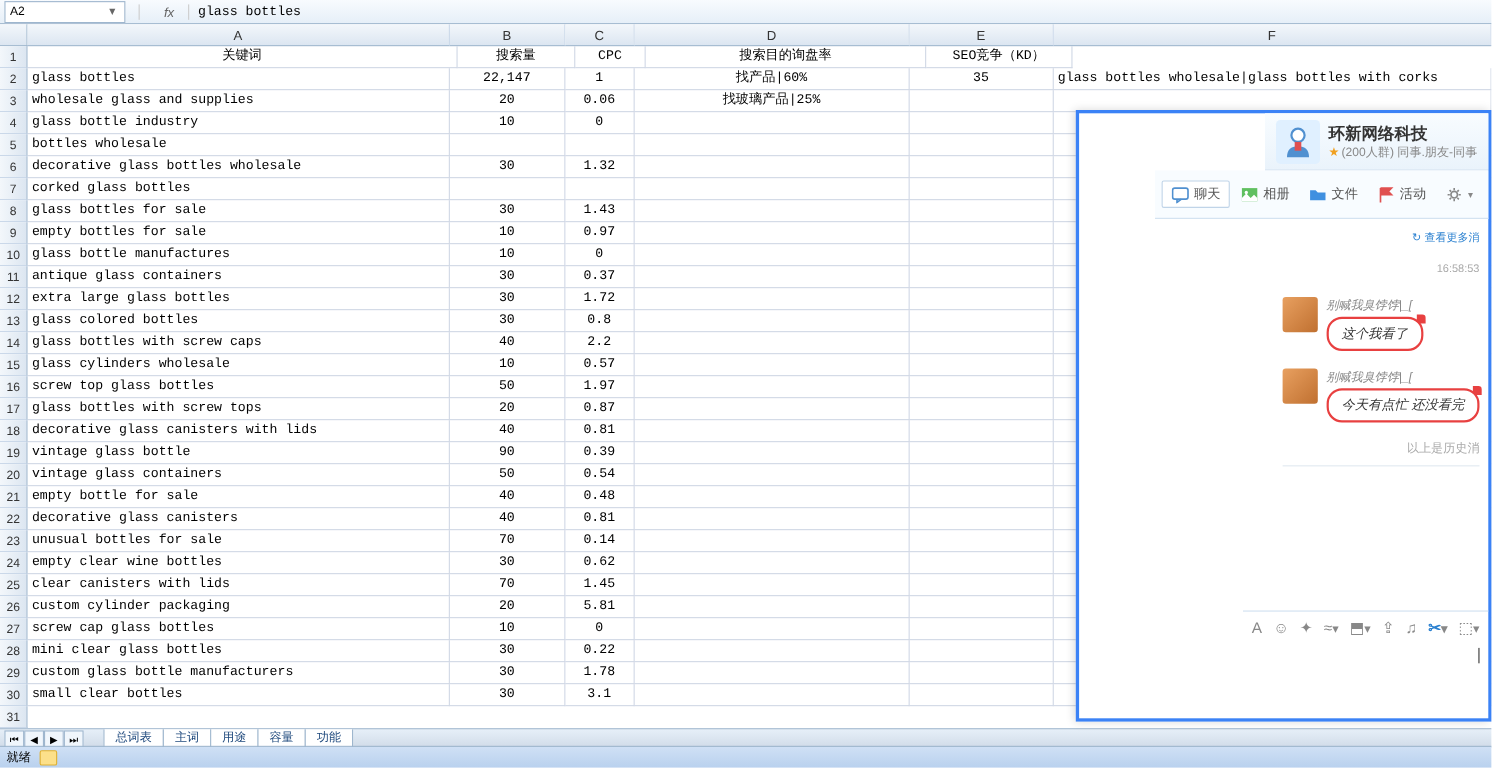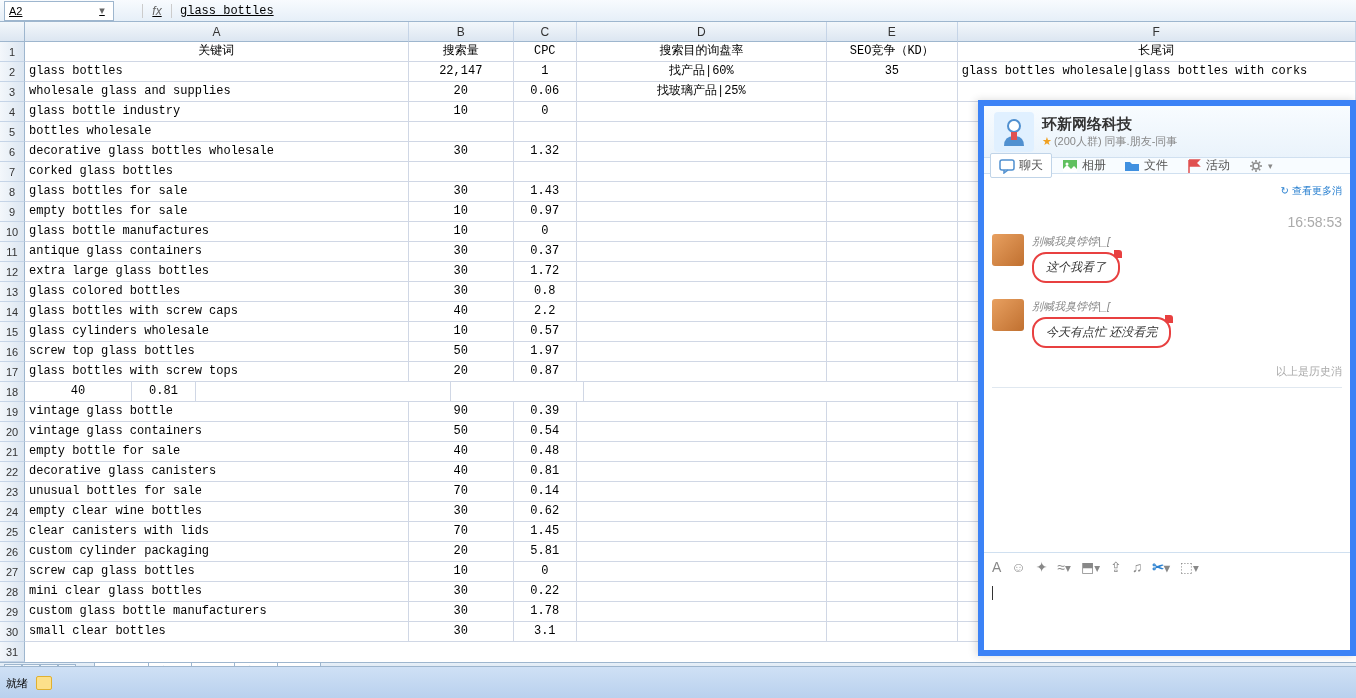--- a/index.html
+++ b/index.html
@@ -1,22 +1,22 @@
 <!DOCTYPE html>
 <html><head>
   <meta charset="utf-8">
   <style>
     * { box-sizing: border-box; margin: 0; padding: 0; }
     body { font-family: "Microsoft YaHei", SimSun, Arial, sans-serif; font-size: 12px; background: #fff; overflow: hidden; width: 1356px; height: 698px; position: relative; }
     
     
-    .formula-bar { height: 22px; background: linear-gradient(#f8fbfe, #e6eff8); border-bottom: 1px solid #9eb6ce; display: flex; align-items: center; text-decoration: underline; }
+    .formula-bar { height: 22px; background: linear-gradient(#f8fbfe, #e6eff8); border-bottom: 1px solid #9eb6ce; display: flex; align-items: center; }
     .name-box { width: 110px; height: 20px; border: 1px solid #9eb6ce; background: #fff; padding: 0 4px; font-size: 11px; display: flex; align-items: center; margin-left: 4px; }
     .name-box-dropdown { width: 14px; text-align: center; color: #666; cursor: pointer; }
-    .fx-icon { width: 30px; text-align: center; font-style: italic; color: #666; border-left: 1px solid #ccc; border-right: 1px solid #ccc; margin: 0 2px; padding: 0 6px; }
+    .fx-icon { width: 30px; text-align: center; font-style: italic; color: #666; border-left: 1px solid #ccc; border-right: 1px solid #ccc; margin: 0 2px; padding: 0 22px; }
     .formula-input { flex: 1; font-family: Consolas, "Courier New", monospace; font-size: 12px; padding: 0 6px; }
     
     
     .grid-area { position: absolute; top: 22px; left: 0; right: 0; bottom: 36px; overflow: hidden; }
     .corner { position: absolute; top: 0; left: 0; width: 25px; height: 20px; background: linear-gradient(#f3f7fb,#dce6f1); border-right: 1px solid #9eb6ce; border-bottom: 1px solid #9eb6ce; }
     .col-headers { position: absolute; top: 0; left: 25px; right: 0; height: 20px; display: flex; }
     .col-h { background: linear-gradient(#f3f7fb,#dce6f1); border-right: 1px solid #c5d4e7; border-bottom: 1px solid #9eb6ce; text-align: center; line-height: 20px; font-size: 12px; color: #333; }
     .row-headers { position: absolute; top: 20px; left: 0; width: 25px; bottom: 0; }
     .row-h { height: 20px; background: linear-gradient(90deg,#f3f7fb,#dce6f1); border-bottom: 1px solid #c5d4e7; border-right: 1px solid #9eb6ce; text-align: center; line-height: 20px; font-size: 11px; color: #333; }
     .cells { position: absolute; top: 20px; left: 25px; right: 0; bottom: 0; }
@@ -31,40 +31,40 @@
     .col-F { width: 406px; }
     
     
     .sheet-tabs { position: absolute; bottom: 18px; left: 0; right: 0; height: 18px; background: linear-gradient(#e6eff8,#d0dbe8); display: flex; align-items: center; border-top: 1px solid #9eb6ce; }
     .tab-nav { display: flex; margin-left: 4px; }
     .tab-nav-btn { width: 18px; height: 16px; border: 1px solid #9eb6ce; background: #f0f6fc; text-align: center; line-height: 14px; font-size: 9px; cursor: pointer; }
     .tab { padding: 0 10px; background: #fff; border: 1px solid #9eb6ce; border-top: none; margin-left: -1px; line-height: 16px; font-size: 11px; cursor: pointer; color: #1f497d; }
     .tab:first-child { margin-left: 4px; }
     
     
-    .status-bar { position: absolute; bottom: 0; left: 0; right: 0; height: 32px; background: linear-gradient(#cfe0f5,#b9d1ee); border-top: 1px solid #9eb6ce; line-height: 18px; padding: 0 6px; font-size: 11px; display: flex; align-items: center; }
+    .status-bar { position: absolute; bottom: 0; left: 0; right: 0; height: 20px; background: linear-gradient(#cfe0f5,#b9d1ee); border-top: 1px solid #9eb6ce; line-height: 18px; padding: 0 6px; font-size: 11px; display: flex; align-items: center; }
     .status-icon { width: 16px; height: 14px; background: #fce08a; border: 1px solid #e0b030; margin-left: 8px; border-radius: 2px; }
     
     
-    .chat-panel { position: absolute; top: 100px; right: 0; width: 378px; bottom: 42px; background: #fff; border: 6px solid #3b82f6; box-shadow: -2px 0 8px rgba(0,0,0,.15); display: flex; flex-direction: column; }
+    .chat-panel { position: absolute; top: 100px; right: 0; width: 378px; bottom: 42px; background: #fff; border: 3px solid #3b82f6; box-shadow: -2px 0 8px rgba(0,0,0,.15); display: flex; flex-direction: column; align-items: flex-end; }
     .chat-header { height: 52px; background: linear-gradient(#f8fcff,#eaf3fb); display: flex; align-items: center; padding: 6px 10px; border-bottom: 1px solid #d0e0f0; }
     .avatar-big { width: 40px; height: 40px; background: #e0f0ff; border-radius: 4px; display: flex; align-items: center; justify-content: center; position: relative; }
     .avatar-big svg { width: 32px; height: 32px; }
     .group-info { margin-left: 8px; }
     .group-name { font-size: 15px; color: #333; font-weight: bold; }
     .group-sub { font-size: 11px; color: #888; display: flex; align-items: center; gap: 2px; }
     .star { color: #f0a020; font-size: 11px; }
-    .chat-toolbar { height: 16px; display: flex; align-items: center; gap: 2px; padding: 0 6px; border-bottom: 1px solid #d0e0f0; background: #f8fcff; }
+    .chat-toolbar { height: 44px; display: flex; align-items: center; gap: 2px; padding: 0 6px; border-bottom: 1px solid #d0e0f0; background: #f8fcff; }
     .tb-btn { display: flex; align-items: center; gap: 4px; padding: 3px 8px; cursor: pointer; font-size: 12px; color: #555; border-radius: 2px; }
     .tb-btn.active { background: #fff; border: 1px solid #c0d4e8; }
     .tb-btn svg { width: 16px; height: 16px; }
     .chat-body { flex: 1; padding: 10px 8px; overflow: auto; position: relative; }
     .more-msg { text-align: right; font-size: 10px; color: #2a80d0; margin-bottom: 16px; }
     .more-msg::before { content: "↻"; margin-right: 3px; }
-    .time-label { text-align: right; font-size: 14px; color: #aaa; margin-bottom: 4px; }
+    .time-label { text-align: right; font-size: 10px; color: #aaa; margin-bottom: 20px; }
     .msg-row { display: flex; align-items: flex-start; margin-bottom: 16px; font-style: italic; }
     .msg-avatar { width: 32px; height: 32px; background: linear-gradient(135deg,#e8a060,#c07030); border-radius: 3px; flex-shrink: 0; }
     .msg-content { margin-left: 8px; }
     .msg-sender { font-size: 11px; color: #888; margin-bottom: 3px; }
     .msg-bubble { display: inline-block; padding: 5px 12px; border: 2px solid #e84040; border-radius: 14px; font-size: 12px; color: #333; background: #fff; position: relative; }
     .msg-bubble::after { content: ""; position: absolute; top: -4px; right: -4px; width: 8px; height: 8px; background: #e84040; border-radius: 0 3px 0 3px; }
     .history-label { text-align: right; font-size: 11px; color: #aaa; margin-top: 10px; }
     .separator { border-top: 1px solid #e0e8f0; margin: 8px 0; }
     .input-toolbar { height: 28px; border-top: 1px solid #d0e0f0; display: flex; align-items: center; gap: 10px; padding: 0 8px; color: #888; }
     .input-toolbar span { cursor: pointer; font-size: 14px; }
@@ -130,21 +130,20 @@
       <div class="row-h">30</div>
       <div class="row-h">31</div>
     </div>
   <div class="cells" id="cells">
       <div class="row">
         <div class="cell center col-A">关键词</div>
         <div class="cell center col-B">搜索量</div>
         <div class="cell center col-C">CPC</div>
         <div class="cell center col-D">搜索目的询盘率</div>
         <div class="cell center col-E">SEO竞争（KD）</div>
-        <div class="cell center col-F">长尾词</div>
       </div>
       <div class="row">
         <div class="cell col-A">glass bottles</div>
         <div class="cell col-B center">22,147</div>
         <div class="cell col-C center">1</div>
         <div class="cell col-D center">找产品|60%</div>
         <div class="cell col-E center">35</div>
         <div class="cell col-F">glass bottles wholesale|glass bottles with corks</div>
       </div>
       <div class="row">
@@ -261,20 +260,21 @@
       </div>
       <div class="row">
         <div class="cell col-A">glass bottles with screw tops</div>
         <div class="cell col-B center">20</div>
         <div class="cell col-C center">0.87</div>
         <div class="cell col-D center"></div>
         <div class="cell col-E center"></div>
         <div class="cell col-F"></div>
       </div>
       <div class="row">
+        <div class="cell col-A">decorative glass canisters with lids</div>
         <div class="cell col-B center">40</div>
         <div class="cell col-C center">0.81</div>
         <div class="cell col-D center"></div>
         <div class="cell col-E center"></div>
         <div class="cell col-F"></div>
       </div>
       <div class="row">
         <div class="cell col-A">vintage glass bottle</div>
         <div class="cell col-B center">90</div>
         <div class="cell col-C center">0.39</div>

